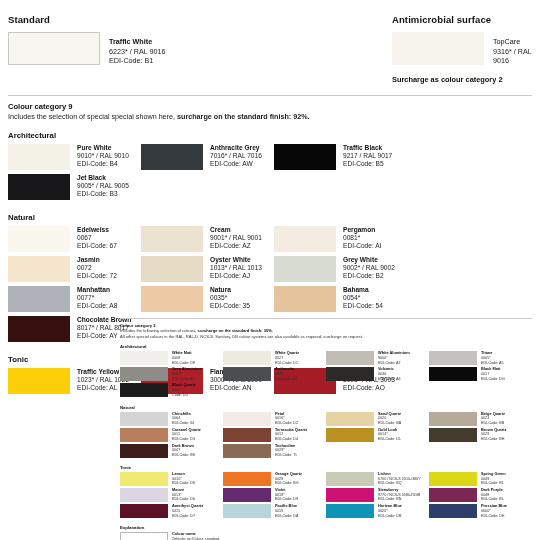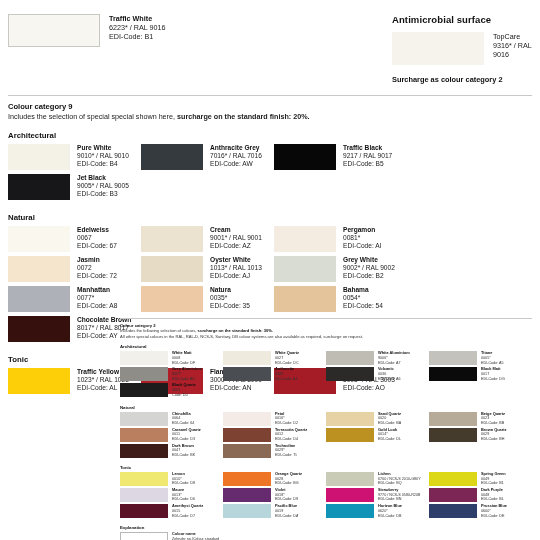--- a/index.html
+++ b/index.html
@@ -16,21 +16,21 @@
   
   .top-block { position:relative; padding:14px 8px 0 8px; height:95px; }
   .col-std { position:absolute; left:8px; top:14px; width:330px; }
   .col-anti { position:absolute; left:392px; top:14px; width:150px; }
 
   .sec-head {
     font-size:9.5px; font-weight:bold; color:#111;
     letter-spacing:0.1px; margin-bottom:7px;
   }
 
-  .top-row { display:flex; align-items:flex-start; }
+  .top-row { display:flex; align-items:flex-end; }
   .top-sw {
     width:92px; height:33px;
     border:1px solid #c9c9c4;
     flex:0 0 auto;
   }
   .top-sw.noborder { border:1px solid transparent; }
   .top-info { margin-left:9px; padding-top:0px; }
   .sw-name { font-size:7.2px; font-weight:bold; line-height:9.2px; color:#111; }
   .sw-name.reg { font-weight:normal; }
   .sw-line { font-size:7.2px; line-height:9.2px; color:#222; }
@@ -96,20 +96,21 @@
   .expl-meta { margin-left:4px; }
   .expl-meta .n { font-size:3.9px; font-weight:bold; line-height:4.7px; color:#111; }
   .expl-meta .l { font-size:3.7px; line-height:4.7px; color:#333; }
 </style>
 </head>
 <body>
 
 <div class="top-block">
 
   <div class="col-std">
+    <div class="sec-head">Standard</div>
     <div class="top-row">
       <div class="top-sw" style="background: rgb(247, 246, 241);"></div>
       <div class="top-info">
         <div class="sw-name">Traffic White</div>
         <div class="sw-line">6223* / RAL 9016</div>
         <div class="sw-line">EDI-Code: B1</div>
       </div>
     </div>
   </div>
 
@@ -124,21 +125,21 @@
     </div>
     <div class="surcharge-note">Surcharge as colour category 2</div>
   </div>
 
 </div>
 
 <hr class="rule">
 
 <div class="cat1">
   <div class="cat-title">Colour category 9</div>
-  <div class="cat-sub"><span>Includes the selection of special special shown here, </span><b>surcharge on the standard finish: 20%.</b></div>
+  <div class="cat-sub"><span>Includes the selection of special special shown here, </span><b>surcharge on the standard finish: 92%.</b></div>
   <div id="cat1-groups">
       <div class="group">
         <div class="group-title">Architectural</div>
         <div class="grid">
           <div class="cell">
             <div class="chip" style="background: rgb(244, 241, 230);"></div>
             <div class="meta">
               <div class="n">Pure White</div>
               <div class="l">9010* / RAL 9010</div>
               <div class="l">EDI-Code: B4</div>

